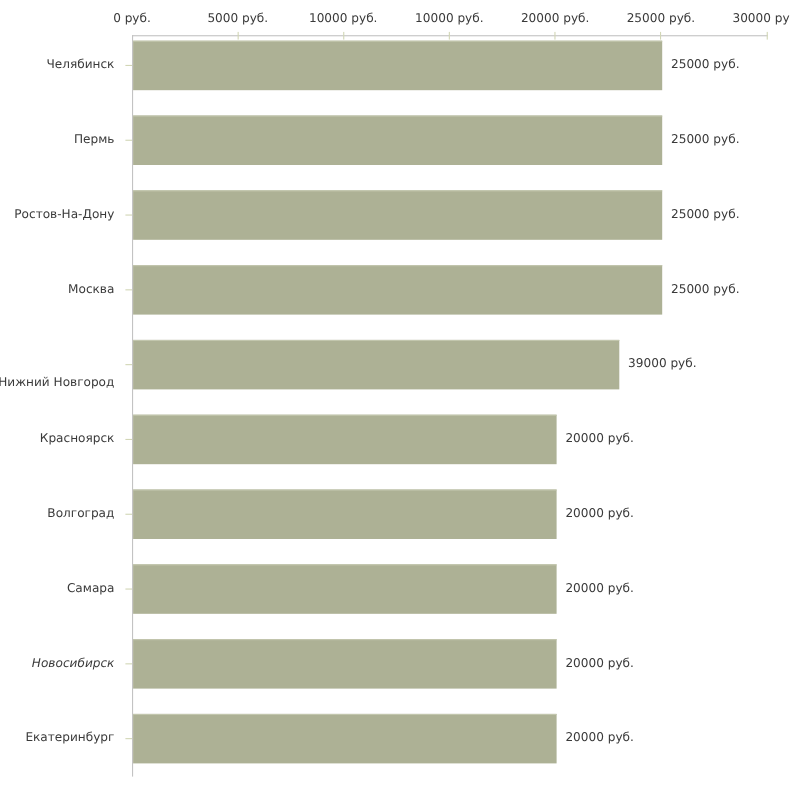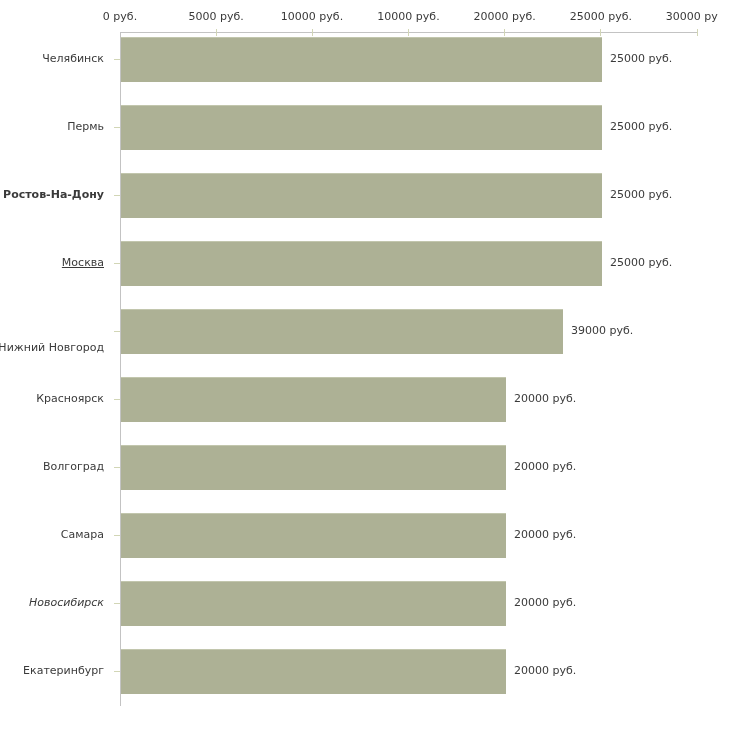--- a/index.html
+++ b/index.html
@@ -82,25 +82,25 @@
     <div class="x-label" style="left: 697px;">30000 руб.</div>
     <div class="x-tick" style="left: 696.5px; top: 29px;"></div>
     <div class="cat-label" style="top: 51px;">Челябинск</div>
     <div class="cat-tick" style="left: 114px; top: 59px;"></div>
     <div class="bar" style="left: 121px; top: 37px; width: 481px; height: 45px;"></div>
     <div class="val-label" style="left: 610px; top: 51px;">25000 руб.</div>
     <div class="cat-label" style="top: 119px;">Пермь</div>
     <div class="cat-tick" style="left: 114px; top: 127px;"></div>
     <div class="bar" style="left: 121px; top: 105px; width: 481px; height: 45px;"></div>
     <div class="val-label" style="left: 610px; top: 119px;">25000 руб.</div>
-    <div class="cat-label" style="top: 187px; font-weight: bold;">Ростов-На-Дону</div>
+    <div class="cat-label" style="top: 187px;">Ростов-На-Дону</div>
     <div class="cat-tick" style="left: 114px; top: 195px;"></div>
     <div class="bar" style="left: 121px; top: 173px; width: 481px; height: 45px;"></div>
     <div class="val-label" style="left: 610px; top: 187px;">25000 руб.</div>
-    <div class="cat-label" style="top: 255px; text-decoration: underline;">Москва</div>
+    <div class="cat-label" style="top: 255px;">Москва</div>
     <div class="cat-tick" style="left: 114px; top: 263px;"></div>
     <div class="bar" style="left: 121px; top: 241px; width: 481px; height: 45px;"></div>
     <div class="val-label" style="left: 610px; top: 255px;">25000 руб.</div>
     <div class="cat-label" style="top: 340px;">Нижний Новгород</div>
     <div class="cat-tick" style="left: 114px; top: 331px;"></div>
     <div class="bar" style="left: 121px; top: 309px; width: 442px; height: 45px;"></div>
     <div class="val-label" style="left: 571px; top: 323px;">39000 руб.</div>
     <div class="cat-label" style="top: 391px;">Красноярск</div>
     <div class="cat-tick" style="left: 114px; top: 399px;"></div>
     <div class="bar" style="left: 121px; top: 377px; width: 385px; height: 45px;"></div>

